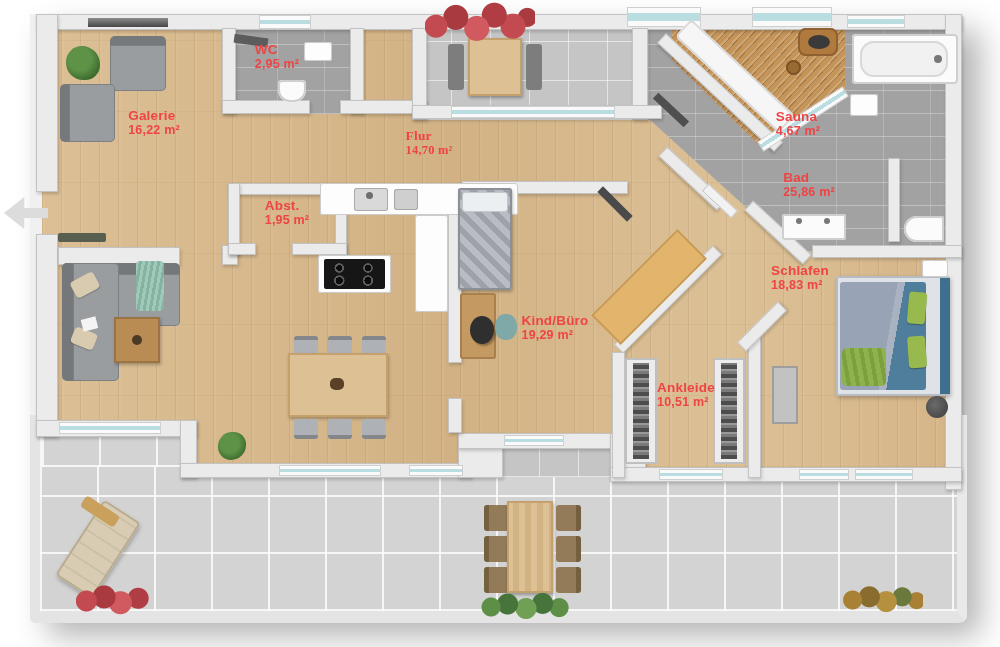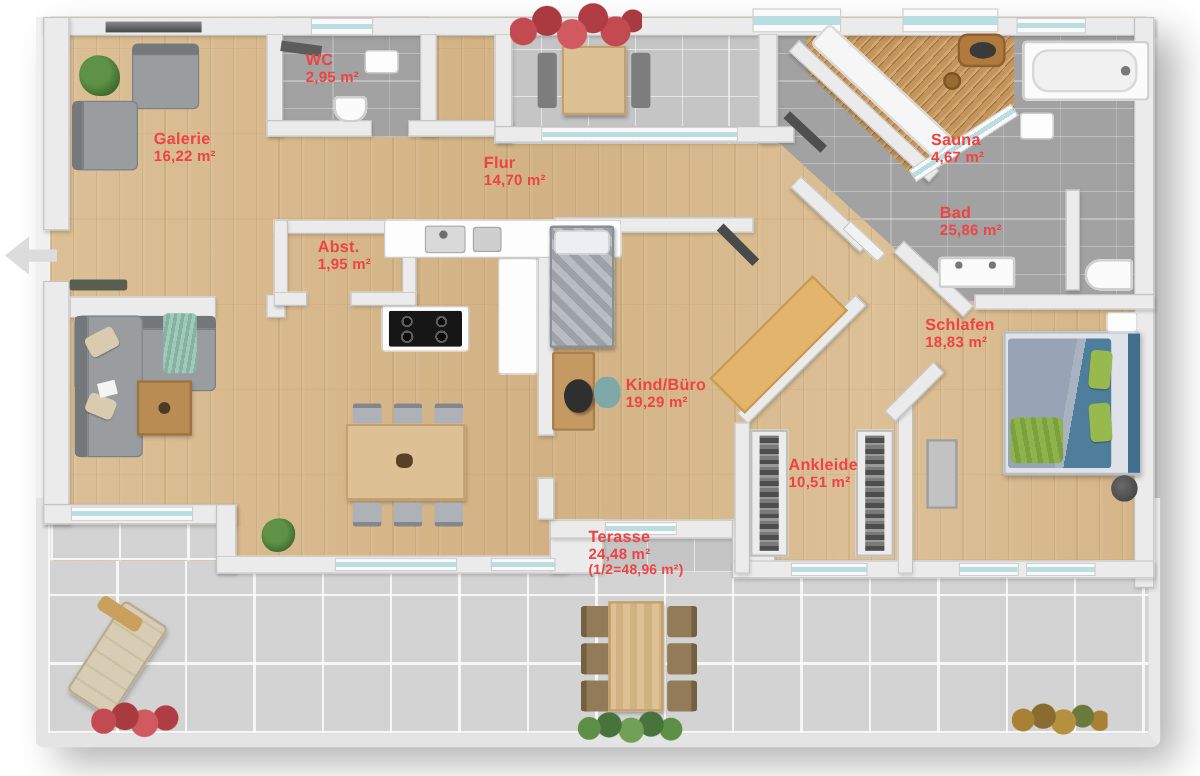--- a/index.html
+++ b/index.html
@@ -229,21 +229,21 @@
        filter:drop-shadow(1px 2px 2px rgba(0,0,0,.35));"></div>
 
   <div class="lbl" style="left:142px;top:108px;padding-left:24px;">
     <div class="n">Galerie</div>
     <div class="a">16,22 m²</div>
   </div>
   <div class="lbl" style="left:277px;top:42px;">
     <div class="n">WC</div>
     <div class="a">2,95 m²</div>
   </div>
-  <div class="lbl" style="left:429px;top:128px;">
+  <div class="lbl" style="left:429px;top:128px;font-family:Liberation Serif, serif;">
     <div class="n">Flur</div>
     <div class="a">14,70 m²</div>
   </div>
   <div class="lbl" style="left:798px;top:90px;margin-top:19px;">
     <div class="n">Sauna</div>
     <div class="a">4,67 m²</div>
   </div>
   <div class="lbl" style="left:809px;top:170px;">
     <div class="n">Bad</div>
     <div class="a">25,86 m²</div>
@@ -257,19 +257,14 @@
     <div class="a">19,29 m²</div>
   </div>
   <div class="lbl" style="left:800px;top:263px;">
     <div class="n">Schlafen</div>
     <div class="a">18,83 m²</div>
   </div>
   <div class="lbl" style="left:686px;top:380px;">
     <div class="n">Ankleide</div>
     <div class="a">10,51 m²</div>
   </div>
-  <div class="lbl" style="left:530px;top:440px;">
-    <div class="n">Terasse</div>
-    <div class="a">24,48 m²</div>
-    <div class="h">(1/2=48,96 m²)</div>
-  </div>
 
 </div>
 
 </body></html>

